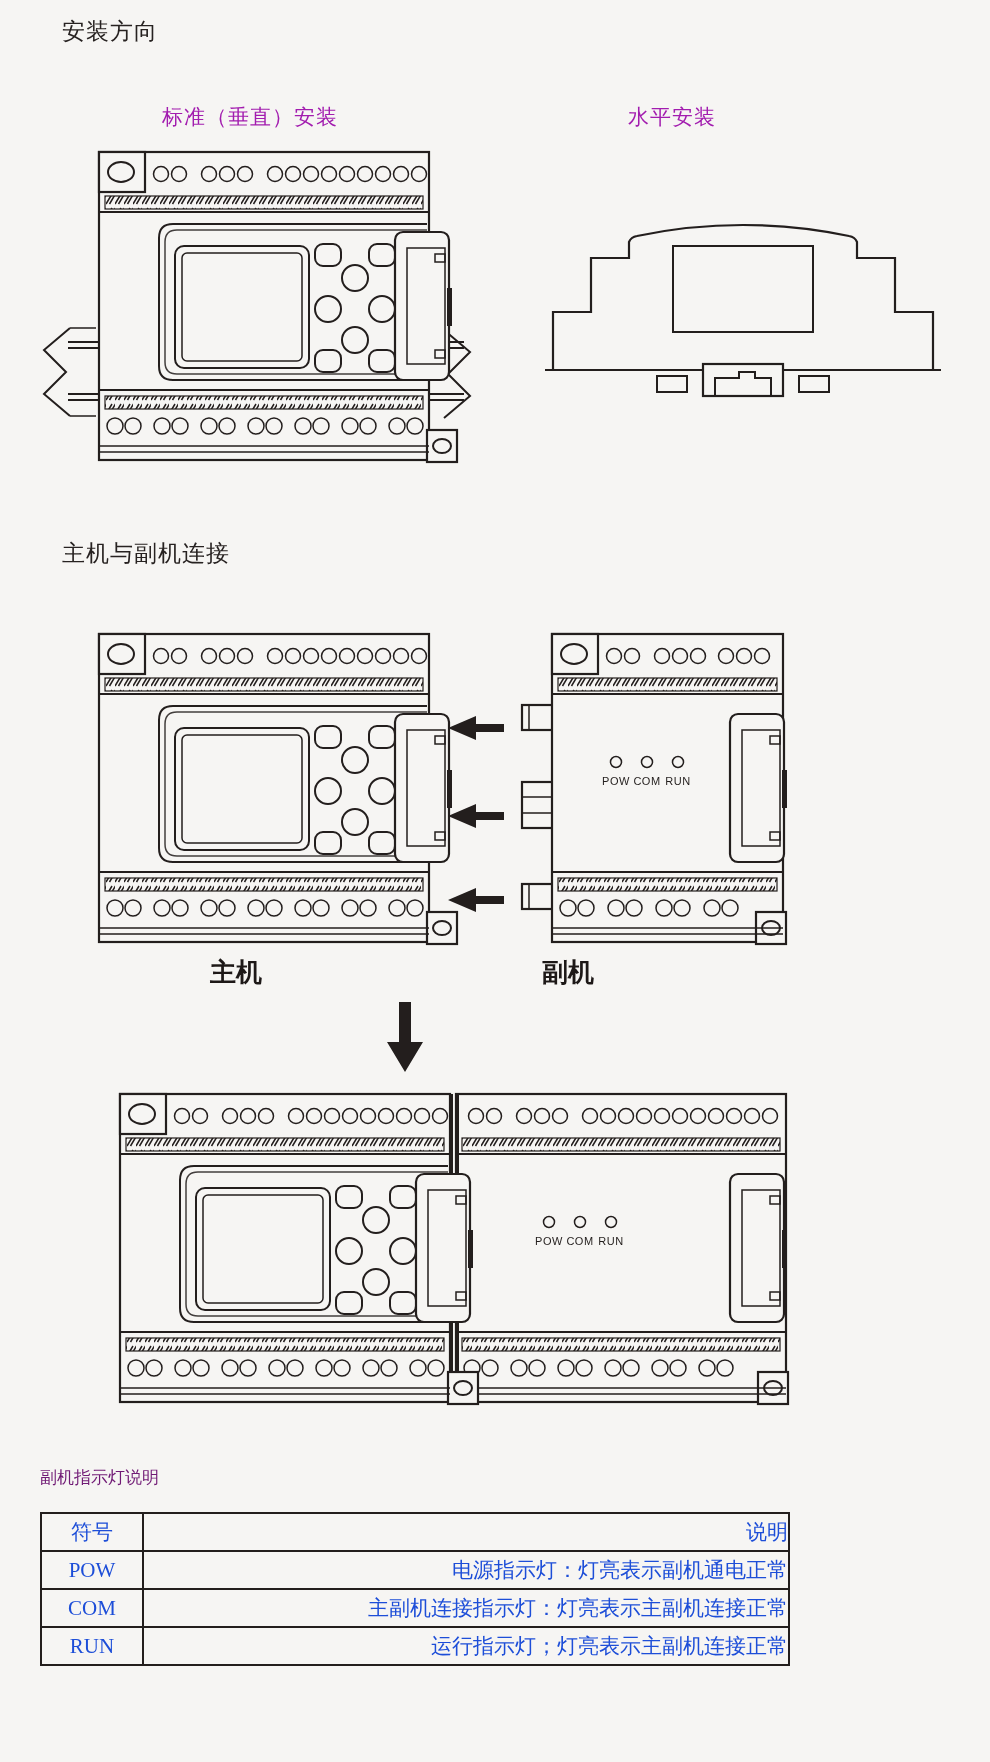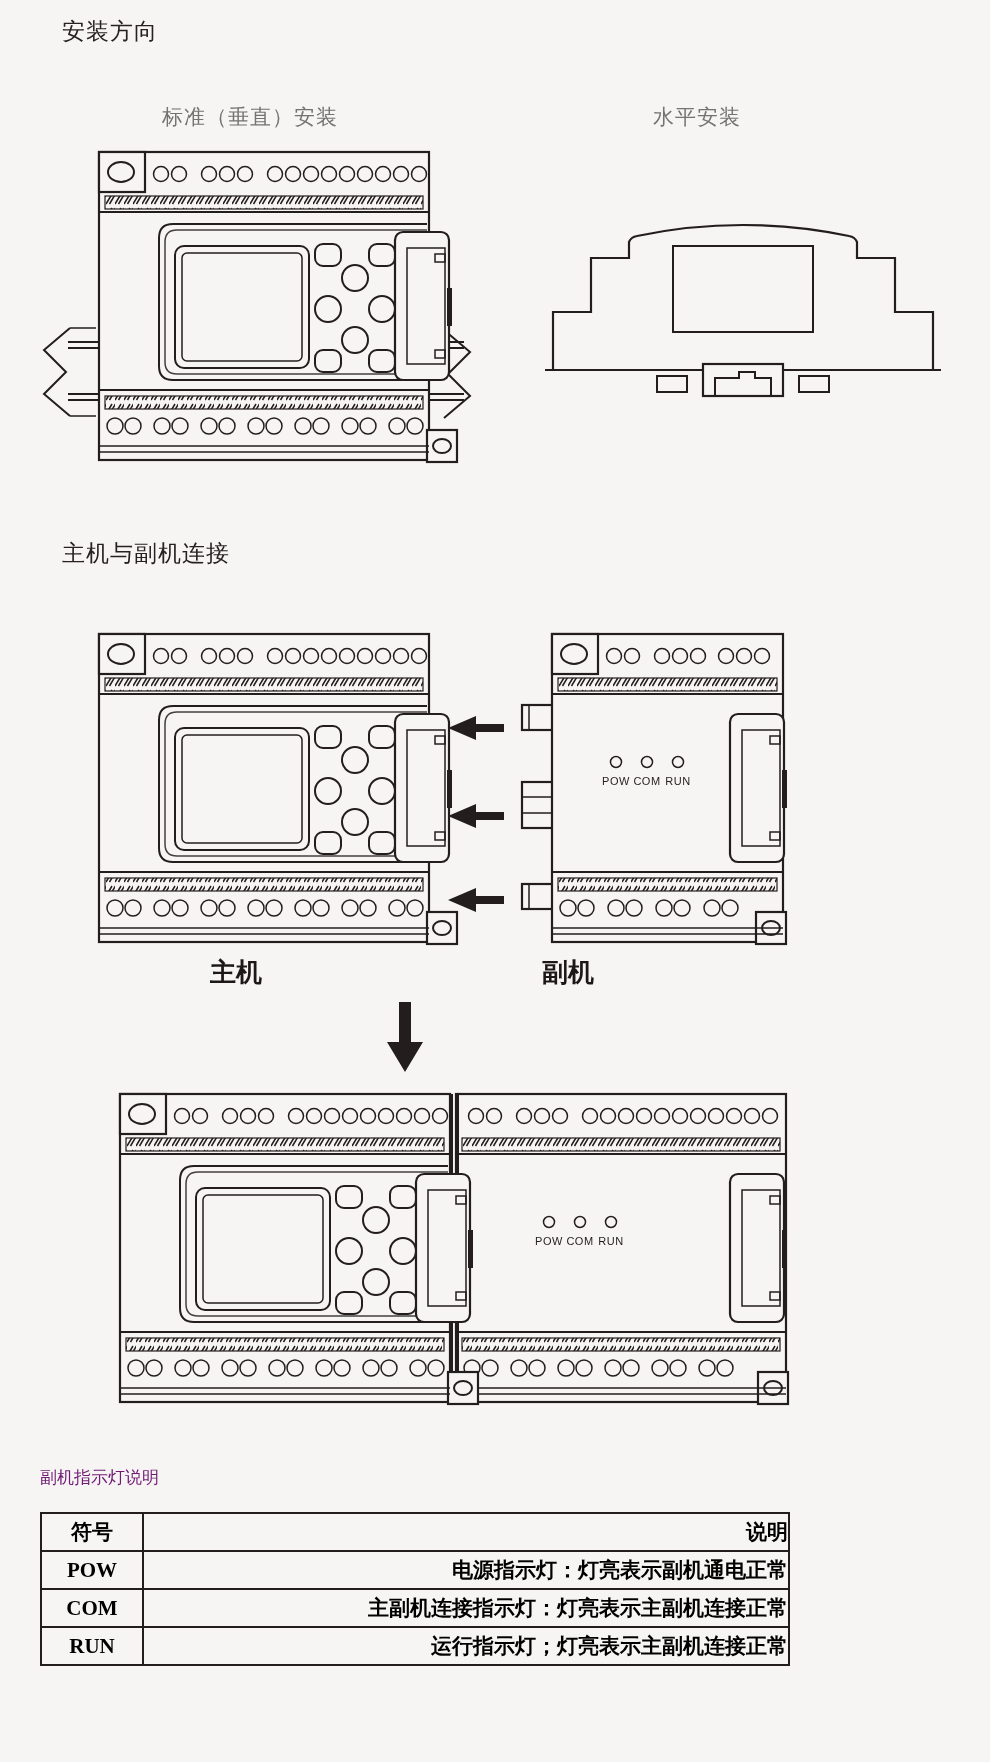--- a/index.html
+++ b/index.html
@@ -1,29 +1,29 @@
 <!DOCTYPE html>
 <html><head>
 <meta charset="utf-8">
 <style>
   html,body{margin:0;padding:0;}
   body{background:#f6f5f3;font-family:"Liberation Sans","DejaVu Sans",sans-serif;color:#231e1d;}
   .canvas{position:relative;width:990px;height:1762px;background:#f6f5f3;overflow:hidden;}
   .h-sans{position:absolute;font-size:23px;letter-spacing:1px;color:#272221;}
-  .cap{position:absolute;font-size:21px;letter-spacing:1px;transform:translateX(-50%);white-space:nowrap;color:#737373;}
+  .cap{position:absolute;font-size:21px;letter-spacing:1px;transform:translateX(-50%);white-space:nowrap;color:#a21caf;}
   .unit-label{position:absolute;font-family:"Liberation Serif","DejaVu Serif",serif;font-weight:bold;font-size:26px;transform:translateX(-50%);color:#1d1817;}
   svg{position:absolute;overflow:visible;}
   svg .ln{stroke:#231e1d;stroke-width:2;fill:none;}
   svg .ln15{stroke:#231e1d;stroke-width:1.5;fill:none;}
   svg .face{stroke:#231e1d;stroke-width:2.2;fill:#f6f5f3;}
   svg .solid{fill:#231e1d;stroke:none;}
   svg .ledtxt{font-family:"Liberation Sans","DejaVu Sans",sans-serif;font-size:11px;fill:#231e1d;text-anchor:middle;letter-spacing:0.5px;}
   .tbl-title{position:absolute;font-family:"Liberation Serif","DejaVu Serif",serif;font-weight:normal;font-size:17px;color:#701a75;}
   table.spec{position:absolute;border-collapse:collapse;table-layout:fixed;width:750px;
-    font-family:"Liberation Serif","DejaVu Serif",serif;font-weight:bold;font-size:21px;color:#000000;}
+    font-family:"Liberation Serif","DejaVu Serif",serif;font-weight:normal;font-size:21px;color:#1d4ed8;}
   table.spec td{border:2.5px solid #231e1d;height:36px;padding:0;}
   table.spec td.sym{width:100px;text-align:center;}
   table.spec td.des{padding-left:18px;text-align:right;}
 </style>
 </head>
 <body>
 
 <div class="canvas">
 
   <svg width="0" height="0" style="position:absolute" aria-hidden="true">
@@ -198,21 +198,21 @@
 
       <g id="arrow-left">
         <polygon class="solid" points="0,12 28,0 28,8 56,8 56,16 28,16 28,24"></polygon>
       </g>
     </defs>
   </svg>
 
   <div class="h-sans" style="left:62px;top:16px;">安装方向</div>
 
   <div class="cap" style="left:250px;top:103px;">标准（垂直）安装</div>
-  <div class="cap" style="left:697px;top:103px;">水平安装</div>
+  <div class="cap" style="left:672px;top:103px;">水平安装</div>
 
   <svg style="left:40px;top:150px;" width="440" height="330" viewBox="0 0 440 330">
 
     <g>
       <path class="ln" d="M28,192 H60 M28,198 H60 M28,244 H60 M28,250 H60"></path>
       <polyline class="ln" points="30,178 4,200 26,222 4,244 30,266"></polyline>
       <path class="ln15" d="M30,178 H56 M30,266 H56"></path>
     </g>
 
     <g>

